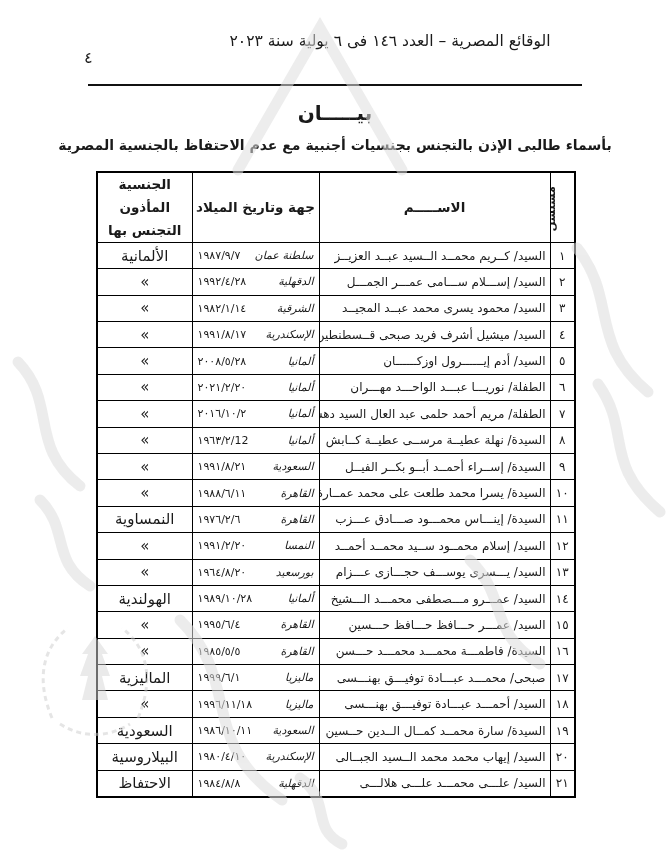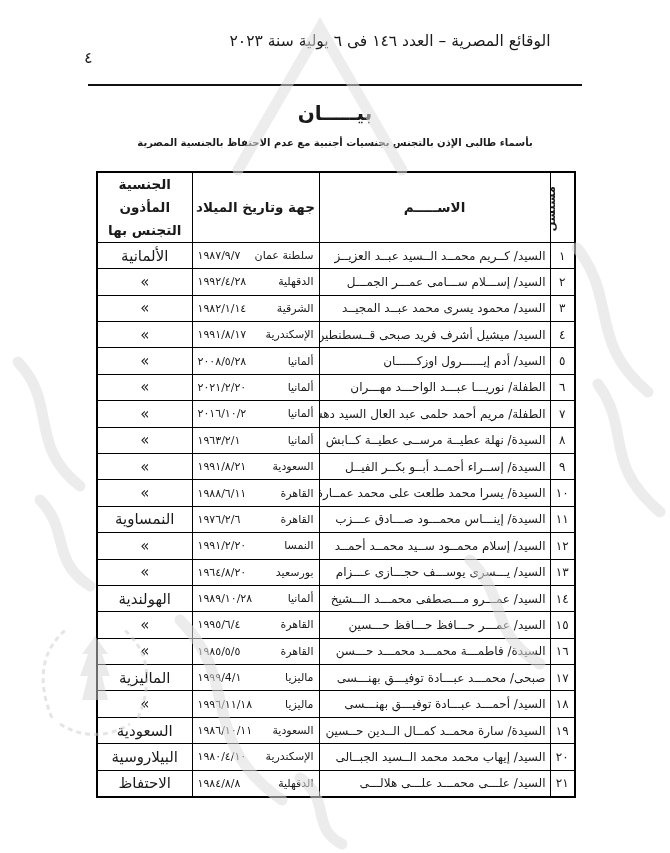--- a/index.html
+++ b/index.html
@@ -26,21 +26,21 @@
     position:absolute;top:84px;left:88px;width:494px;height:0;
     border-top:2px solid #111;
   }
   
   .stmt-title{
     position:absolute;top:101px;left:0;width:670px;
     text-align:center;font-size:20px;font-weight:bold;
   }
   .stmt-subtitle{
     position:absolute;top:137px;left:0;width:670px;
-    text-align:center;font-size:10px;font-weight:bold;
+    text-align:center;font-size:14px;font-weight:bold;
   }
   
   table.gazette{
     position:absolute;top:171px;left:96px;width:478px;
     border-collapse:collapse;table-layout:fixed;
     border:2.5px solid #000;
     background:transparent;
   }
   table.gazette th, table.gazette td{
     border:1.6px solid #000;
@@ -55,21 +55,21 @@
   .rot{
     display:inline-block;transform:rotate(-90deg);
     white-space:nowrap;font-size:11.5px;font-weight:bold;
   }
   tbody tr{height:26.4px;}
   tbody td{font-size:12.5px;vertical-align:middle;padding:0 4px;}
   td.c-serial{text-align:center;font-size:12px;padding:0;}
   td.c-name{text-align:right;font-size:12px;white-space:nowrap;margin-left:28px;}
   td.c-birth{font-size:11px;padding:0 5px;}
   .birth-wrap{display:flex;justify-content:space-between;align-items:center;gap:4px;}
-  .birth-place{white-space:nowrap;}
+  .birth-place{white-space:nowrap;font-style:italic;}
   .birth-date{white-space:nowrap;direction:ltr;}
   td.c-nat{text-align:center;font-size:15px;white-space:nowrap;}
   
   .wm{
     position:absolute;inset:0;width:670px;height:853px;
     pointer-events:none;z-index:5;
   }
 </style>
 </head>
 <body>
@@ -175,21 +175,21 @@
             </span>
           </td>
           <td class="c-nat">»</td>
         </tr>
         <tr>
           <td class="c-serial">٨</td>
           <td class="c-name">السيدة/ نهلة عطيــة مرســى عطيــة كــابش</td>
           <td class="c-birth">
             <span class="birth-wrap">
               <span class="birth-place">ألمانيا</span>
-              <span class="birth-date" dir="ltr">١٩٦٣/٢/١</span>
+              <span class="birth-date" dir="ltr">١٩٦٣/٢/12</span>
             </span>
           </td>
           <td class="c-nat">»</td>
         </tr>
         <tr>
           <td class="c-serial">٩</td>
           <td class="c-name">السيدة/ إســراء أحمــد أبــو بكــر الفيــل</td>
           <td class="c-birth">
             <span class="birth-wrap">
               <span class="birth-place">السعودية</span>
@@ -274,21 +274,21 @@
             </span>
           </td>
           <td class="c-nat">»</td>
         </tr>
         <tr>
           <td class="c-serial">١٧</td>
           <td class="c-name">صبحى/ محمـــد عبـــادة توفيـــق بهنـــسى</td>
           <td class="c-birth">
             <span class="birth-wrap">
               <span class="birth-place">ماليزيا</span>
-              <span class="birth-date" dir="ltr">١٩٩٩/4/١</span>
+              <span class="birth-date" dir="ltr">١٩٩٩/٦/١</span>
             </span>
           </td>
           <td class="c-nat">الماليزية</td>
         </tr>
         <tr>
           <td class="c-serial">١٨</td>
           <td class="c-name">السيد/ أحمـــد عبـــادة توفيـــق بهنـــسى</td>
           <td class="c-birth">
             <span class="birth-wrap">
               <span class="birth-place">ماليزيا</span>

